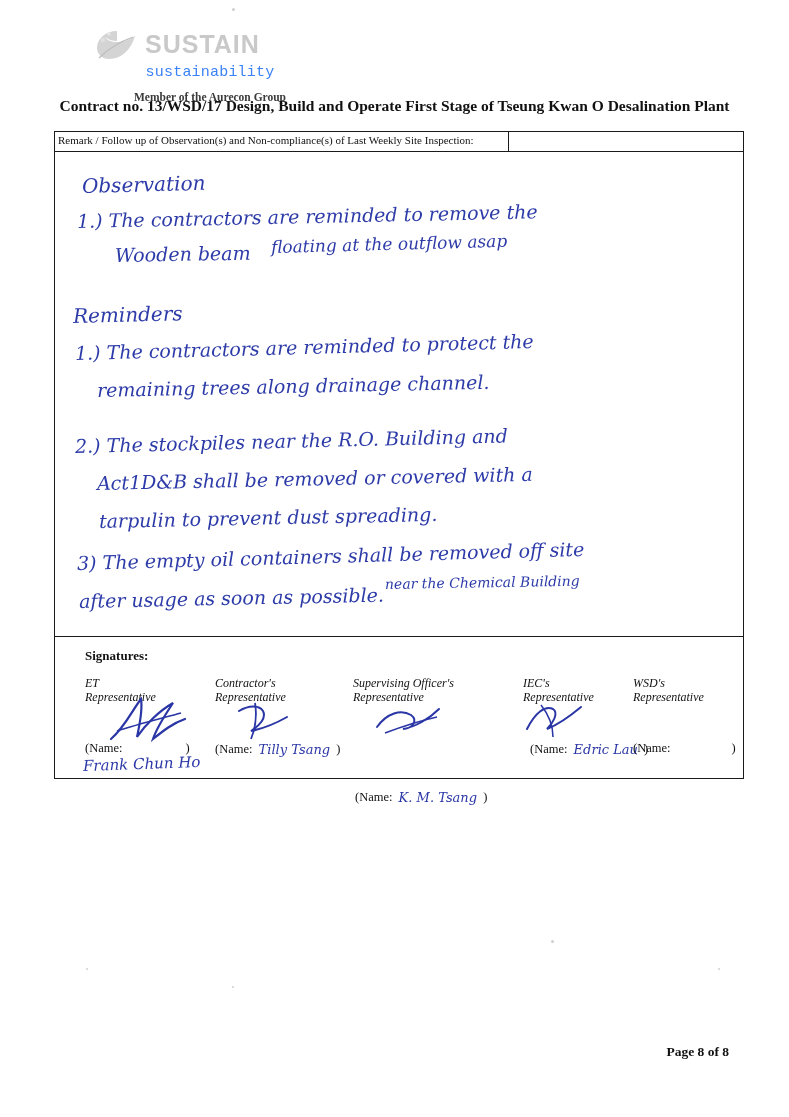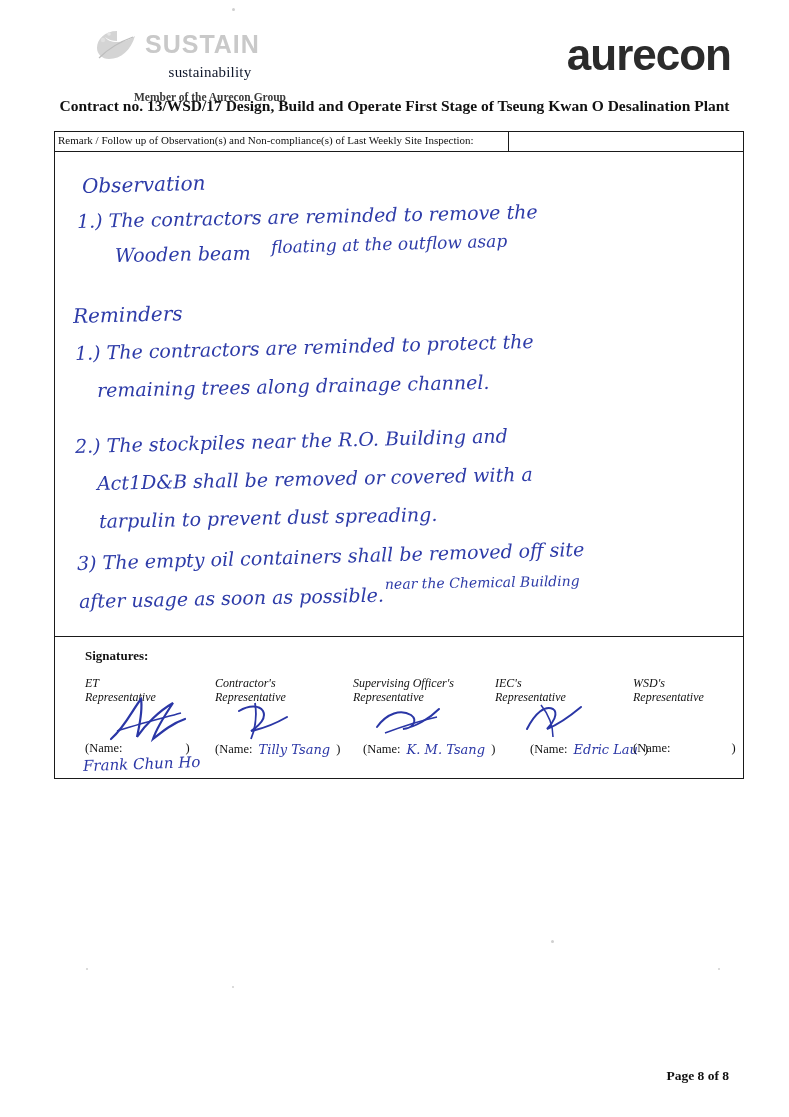--- a/index.html
+++ b/index.html
@@ -46,23 +46,23 @@
     color: #c9c9c9;
   }
   .logo-left .leaf {
     position: absolute;
     left: 8px;
     top: 2px;
     width: 48px;
     height: 34px;
   }
   .logo-left .sub {
-    font-family: Liberation Serif, serif;
+    font-family: Liberation Mono, monospace;
     font-size: 15px;
-    color: #0f172a;
+    color: #3b82f6;
     margin-top: -2px;
     letter-spacing: 0.2px;
   }
   .logo-left .member {
     font-family: "Liberation Serif", serif;
     font-size: 11.5px;
     font-weight: bold;
     color: #3a3a3a;
     margin-top: 10px;
     text-align: center;
@@ -186,21 +186,20 @@
   }
 
   
   .page-footer {
     position: absolute;
     right: 60px;
     top: 1044px;
     font-size: 13.5px;
     font-weight: bold;
     font-family: "Liberation Serif", serif;
-    margin-top: 24px;
   }
 
   .speck {
     position: absolute;
     background: #cfcfcf;
     border-radius: 50%;
   }
 </style>
 </head>
 <body>
@@ -214,21 +213,20 @@
         <path d="M6 30 C14 22 26 14 40 9" stroke="#bdbdbd" stroke-width="1.2" fill="none"></path>
         <circle cx="10" cy="12" r="2.2" fill="#e0e0e0"></circle>
         <circle cx="16" cy="6" r="1.8" fill="#e6e6e6"></circle>
       </svg>
       <span class="faded-word">SUSTAIN</span>
     </div>
     <div class="sub">sustainability</div>
     <div class="member">Member of the Aurecon Group</div>
   </div>
 
-  <div class="logo-right">aurecon</div>
 </div>
 
 <div class="contract-title">Contract no.  13/WSD/17 Design, Build and Operate First Stage of Tseung Kwan O Desalination Plant</div>
 
 <div class="doc-box">
 
   <div class="remark-header">Remark / Follow up of Observation(s) and Non-compliance(s) of Last Weekly Site Inspection:</div>
   <div class="remark-header-right"></div>
 
   <div class="remark-body">
@@ -290,31 +288,31 @@
     </div>
     <svg style="position:absolute; left:178px; top:62px; width:60px; height:44px;" viewBox="0 0 60 44">
       <path d="M6 12 C16 6 26 6 30 12 C34 20 24 28 18 32 C28 30 40 26 54 18" stroke="#2a36a6" stroke-width="2" fill="none" stroke-linecap="round"></path>
       <path d="M22 4 C24 16 22 30 18 40" stroke="#2a36a6" stroke-width="1.8" fill="none"></path>
     </svg>
 
     <div class="sig-col" style="left:298px;">
       <div>Supervising Officer's</div>
       <div>Representative</div>
     </div>
-    <div class="sig-name-row" style="left:308px;">
+    <div class="sig-name-row" style="left:300px;margin-top:48px;">
       <span>(Name:</span>
       <span class="hw-sig" style="position:relative; left:3px; top:1px; font-size:13px;">K. M. Tsang</span>
       <span class="paren-close" style="padding-left:6px;">)</span>
     </div>
     <svg style="position:absolute; left:318px; top:66px; width:70px; height:38px;" viewBox="0 0 70 38">
       <path d="M4 24 C14 10 28 6 38 12 C46 18 38 26 30 26 C42 24 56 16 66 6" stroke="#2a36a6" stroke-width="2" fill="none" stroke-linecap="round"></path>
       <path d="M12 30 C28 24 46 18 64 14" stroke="#2a36a6" stroke-width="1.5" fill="none"></path>
     </svg>
 
-    <div class="sig-col" style="left:440px;">
+    <div class="sig-col" style="left:468px;">
       <div>IEC's</div>
       <div>Representative</div>
     </div>
     <div class="sig-name-row" style="left:475px;text-align:right;">
       <span>(Name:</span>
       <span class="hw-sig" style="position:relative; left:3px; top:1px; font-size:13px;">Edric Lau</span>
       <span class="paren-close" style="padding-left:6px;">)</span>
     </div>
     <svg style="position:absolute; left:468px; top:62px; width:64px; height:42px;" viewBox="0 0 64 42">
       <path d="M4 30 C12 14 22 6 30 10 C36 14 30 24 24 30 C34 26 46 18 58 8" stroke="#2a36a6" stroke-width="2" fill="none" stroke-linecap="round"></path>

